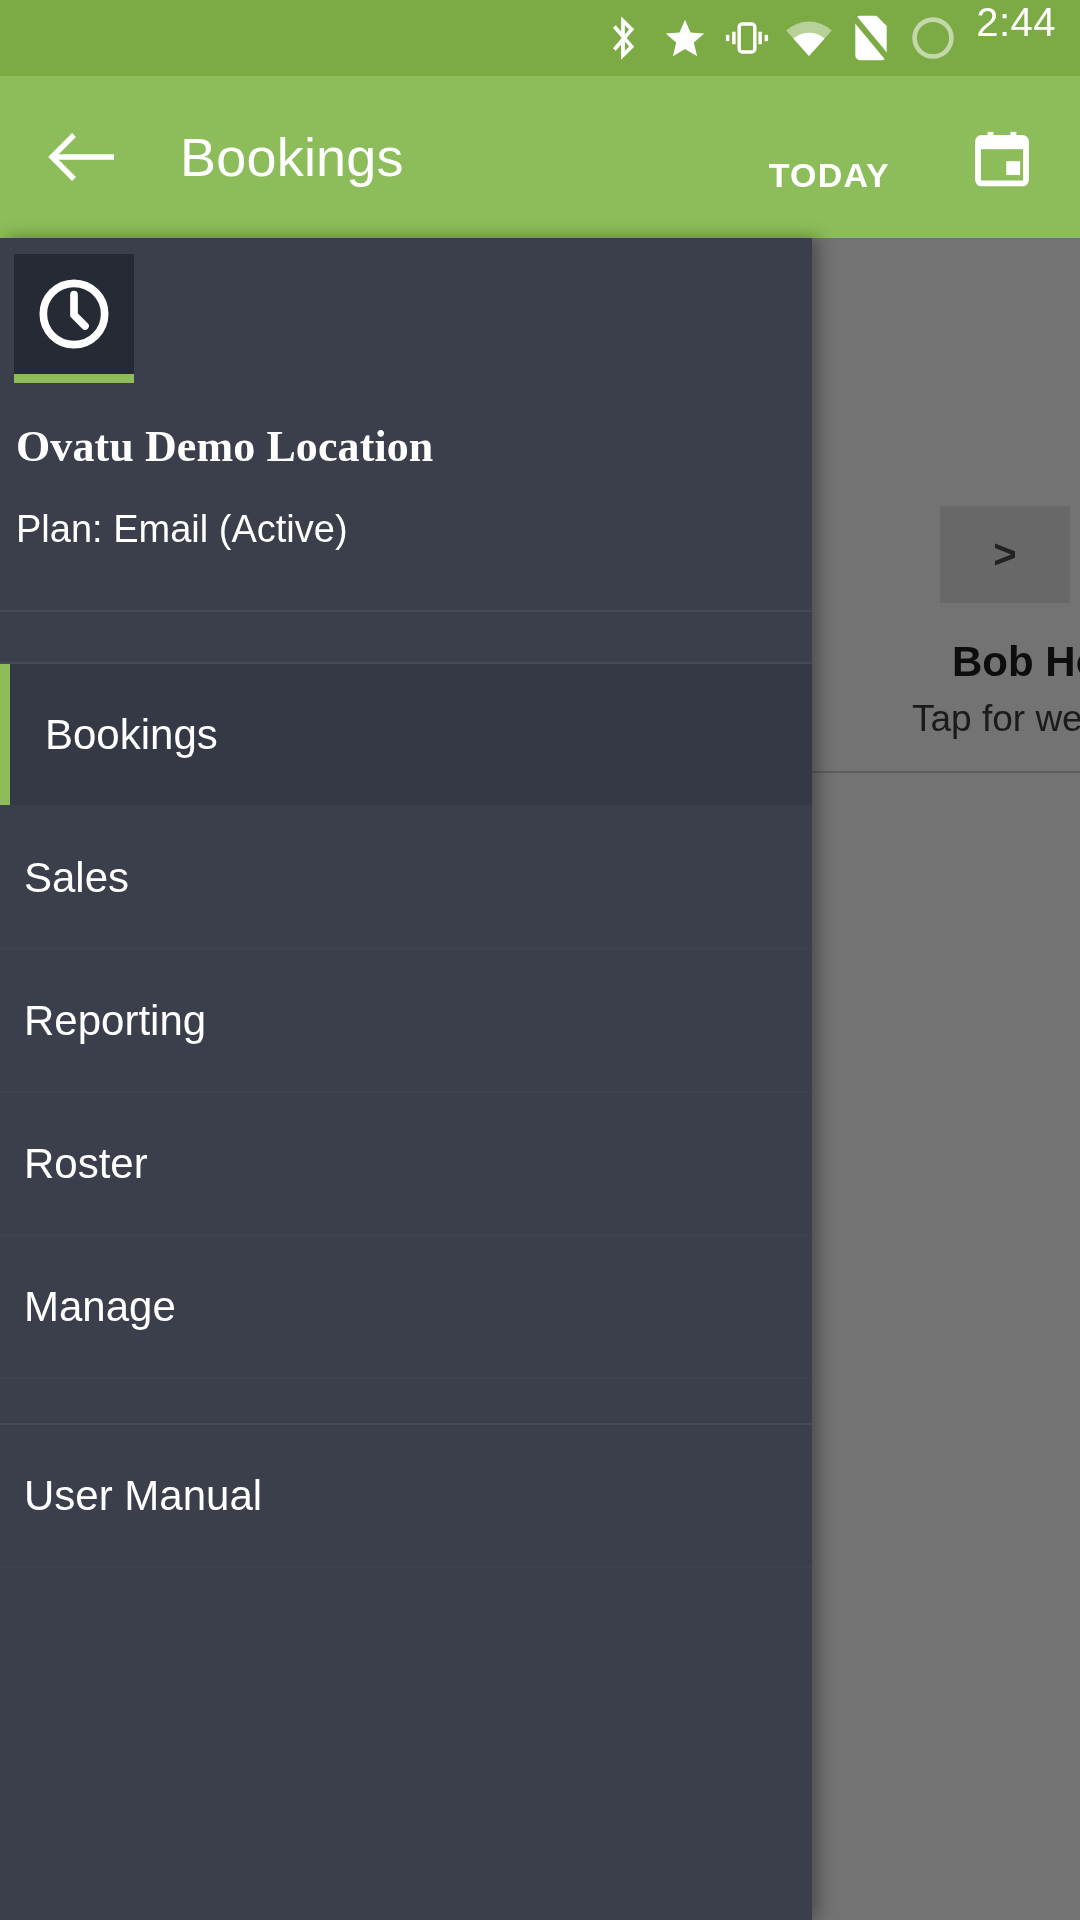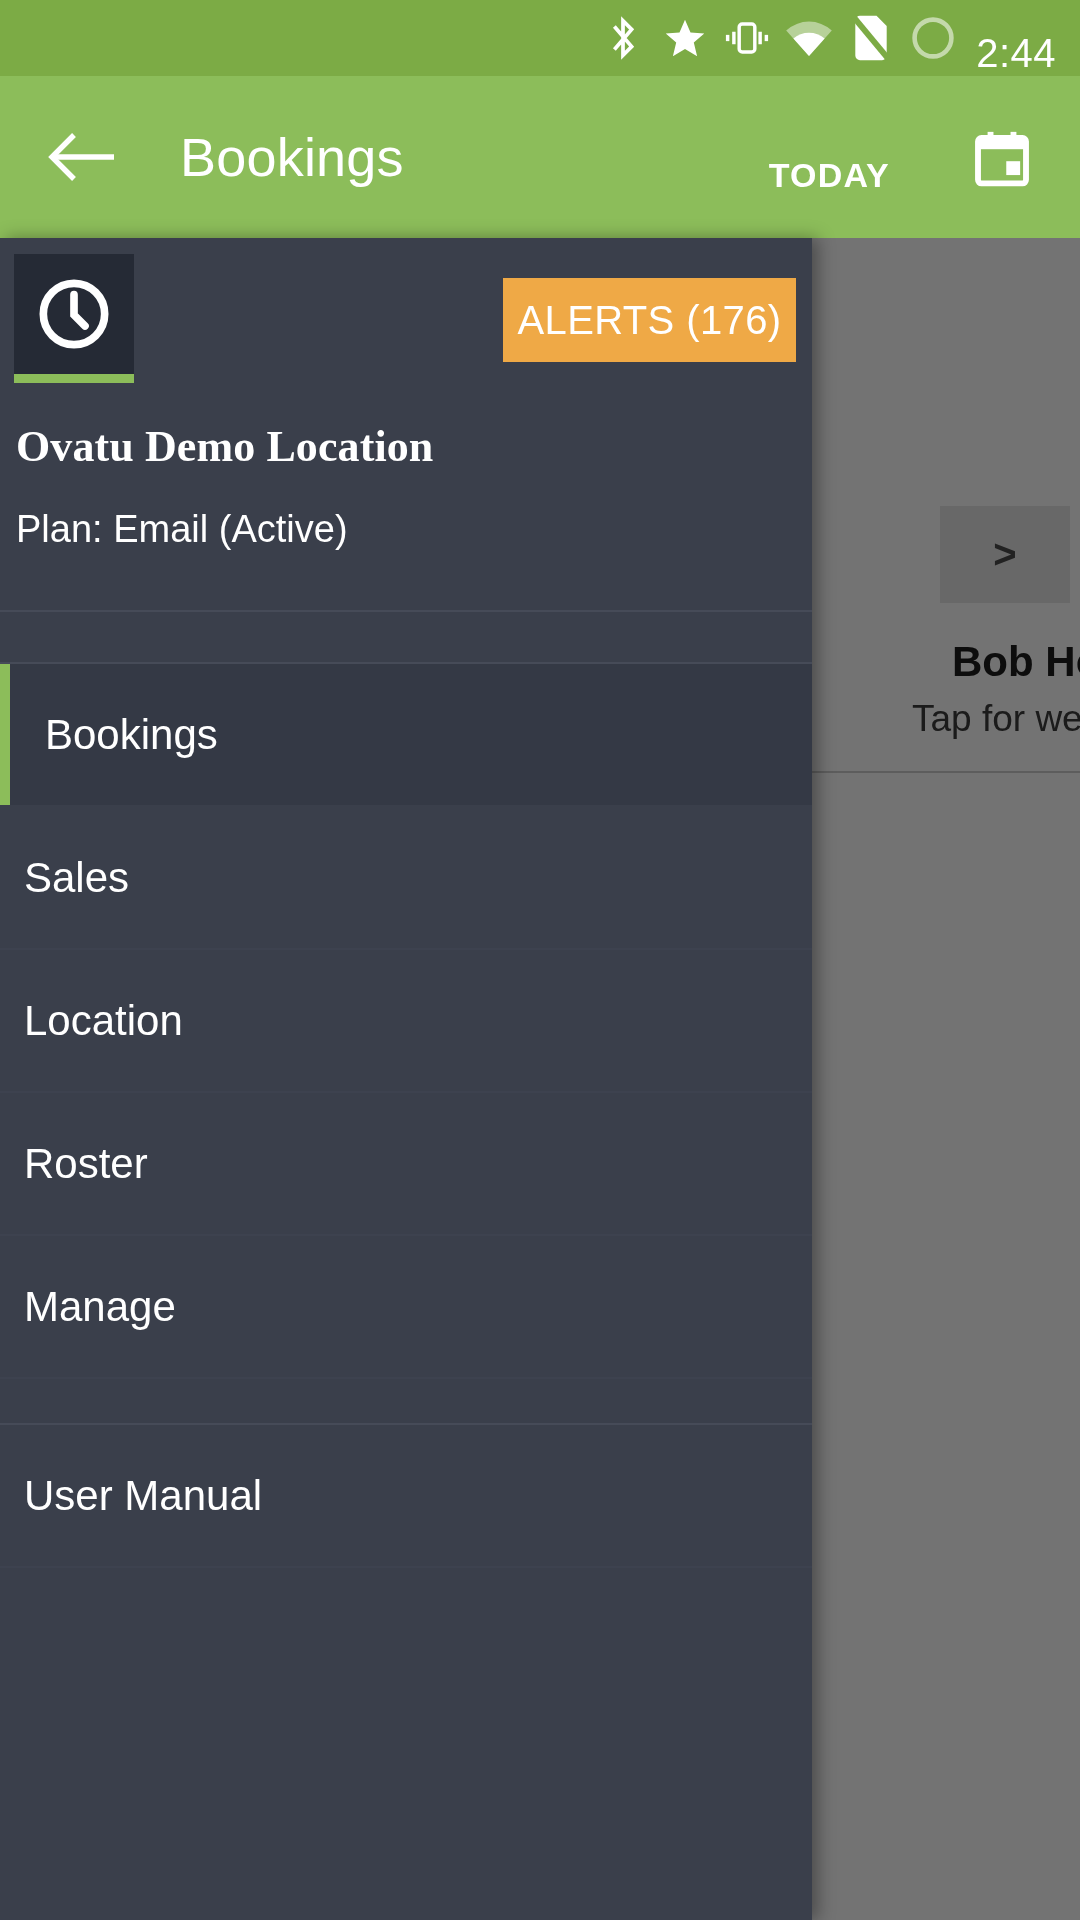--- a/index.html
+++ b/index.html
@@ -99,21 +99,21 @@
     height: 76px;
     background: #7cab45;
     z-index: 40;
   }
   .sb-icons {
     position: absolute;
     right: 14px;
     top: 0;
     height: 76px;
     display: flex;
-    align-items: flex-end;
+    align-items: flex-start;
     gap: 0px;
   }
   .sb-ico {
     width: 62px;
     height: 76px;
     display: flex;
     align-items: center;
     justify-content: center;
   }
   .sb-time {
@@ -407,42 +407,41 @@
       <div class="clock-tab">
         <div class="clock-tab-box">
           <svg width="80" height="80" viewBox="0 0 24 24">
             <circle cx="12" cy="12" r="9.2" fill="none" stroke="#ffffff" stroke-width="2.3"></circle>
             <path d="M12 6.2 V12.3 L15.3 15.6" fill="none" stroke="#ffffff" stroke-width="2.3" stroke-linecap="round"></path>
           </svg>
         </div>
         <div class="clock-tab-underline"></div>
       </div>
 
-      <div class="alerts-badge">ALERTS (176)</div>
 
       <div class="loc-name">Ovatu Demo Location</div>
       <div class="loc-plan">Plan: Email (Active)</div>
     </div>
 
     <div class="divider"></div>
     <div class="gap-block"></div>
     <div class="divider"></div>
 
     <div id="primary-nav">
         <div class="nav-item selected">
           <div class="nav-accent"></div>
           <div class="nav-label">Bookings</div>
         </div>
         <div class="nav-item">
           <div class="nav-accent"></div>
           <div class="nav-label">Sales</div>
         </div>
         <div class="nav-item">
           <div class="nav-accent"></div>
-          <div class="nav-label">Location</div>
+          <div class="nav-label">Reporting</div>
         </div>
         <div class="nav-item">
           <div class="nav-accent"></div>
           <div class="nav-label">Roster</div>
         </div>
         <div class="nav-item">
           <div class="nav-accent"></div>
           <div class="nav-label">Manage</div>
         </div>
       </div>

